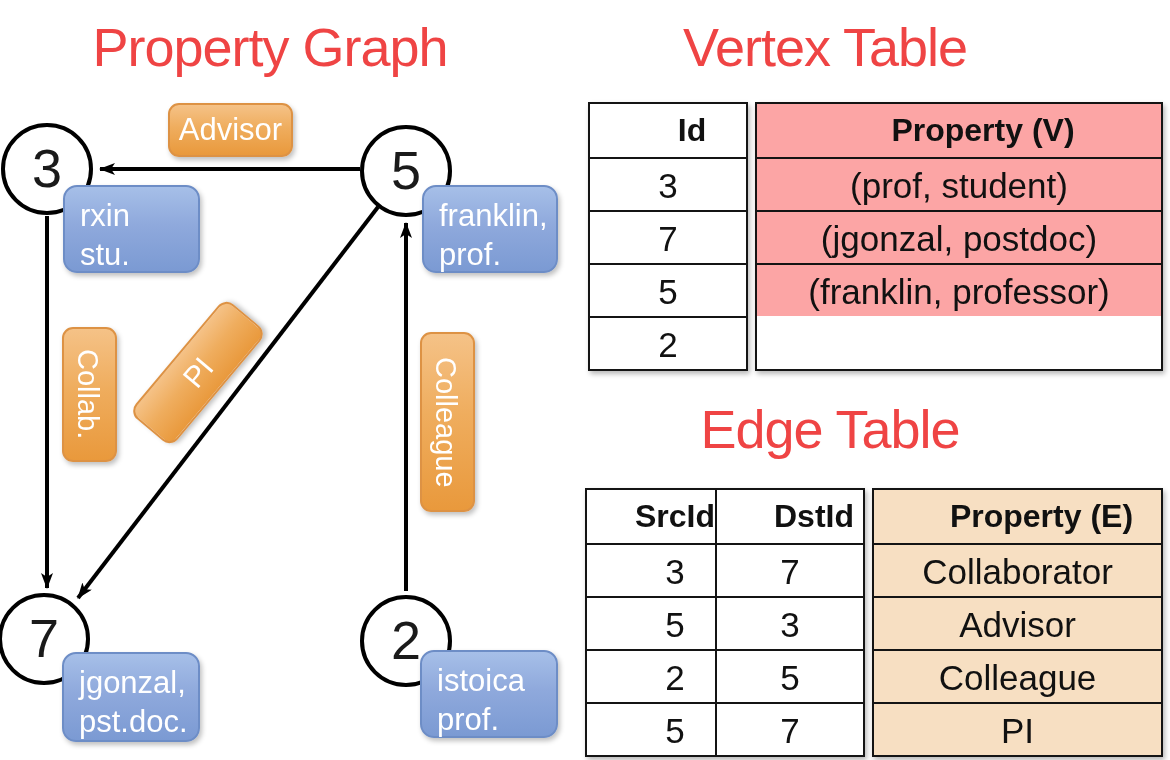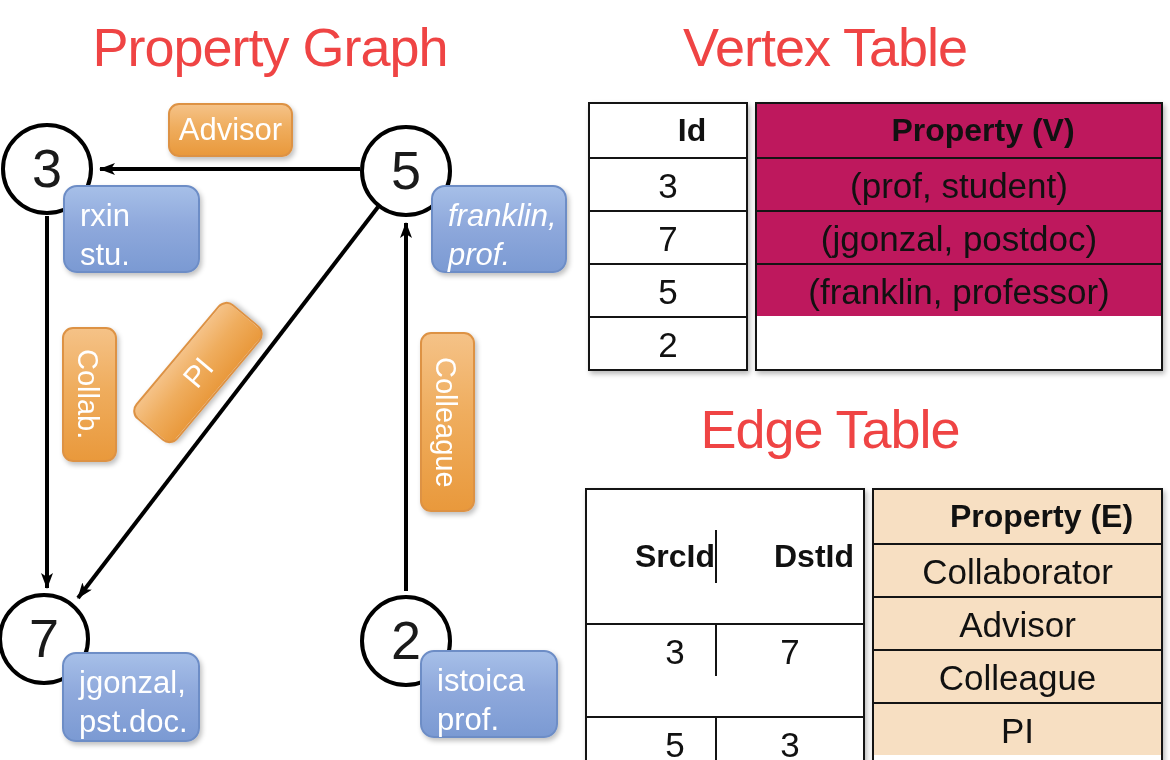--- a/index.html
+++ b/index.html
@@ -41,42 +41,42 @@
              transform:rotate(-50deg); text-align:center;
              font-size:30px; line-height:51px; }
 
   
   .vbox { position:absolute; z-index:3; color:#fff;
           background:linear-gradient(180deg,#a6bfe8 0%,#8fa9dc 45%,#7b9ad3 100%);
           border:2px solid #6d8dc6; border-radius:14px;
           box-shadow:2px 3px 5px rgba(0,0,0,0.25);
           padding:9px 0 0 15px; font-size:31px; line-height:39px; }
   .vbox-rxin     { left:63px;  top:185px; width:137px; height:88px; }
-  .vbox-franklin { left:431px; top:185px; width:136px; height:88px;font-style:italic; }
+  .vbox-franklin { left:422px; top:185px; width:136px; height:88px; }
   .vbox-jgonzal  { left:62px;  top:652px; width:138px; height:90px; }
   .vbox-istoica  { left:420px; top:650px; width:138px; height:88px; }
 
   
   .tbl { position:absolute; display:flex; gap:7px; z-index:1; }
   .vtable { left:588px; top:102px; }
   .etable { left:585px; top:488px; }
   .tcol { border:2px solid #141414; background:#fff;
           box-shadow:2px 3px 5px rgba(0,0,0,0.28); }
   .vt-id   { width:160px; }
   .vt-prop { width:408px; }
   .et-ids  { width:280px; }
   .et-prop { width:291px; }
   .cell { height:53px; line-height:53px; text-align:center;
           font-size:35px; border-top:2px solid #141414; white-space:nowrap; }
   .cell:first-child, .idrow:first-child .cell { border-top:none;padding-left:48px; }
   .hcell { font-weight:bold; font-size:32px; }
-  .bluefill  { background:#be185d; }
+  .bluefill  { background:#fca5a5; }
   .tanfill   { background:#f7dfc2; }
   .idrow { display:flex; }
-  .idrow .cell { border-top:2px solid #141414;margin-top:40px; }
+  .idrow .cell { border-top:2px solid #141414; }
   .idrow:first-child .cell { border-top:none; }
   .src-cell { width:128px; }
   .dst-cell { width:148px; border-left:2px solid #141414; }
 </style>
 </head>
 <body>
 
 <div class="stage">
 
   <div class="big-title graph-title">Property Graph</div>

